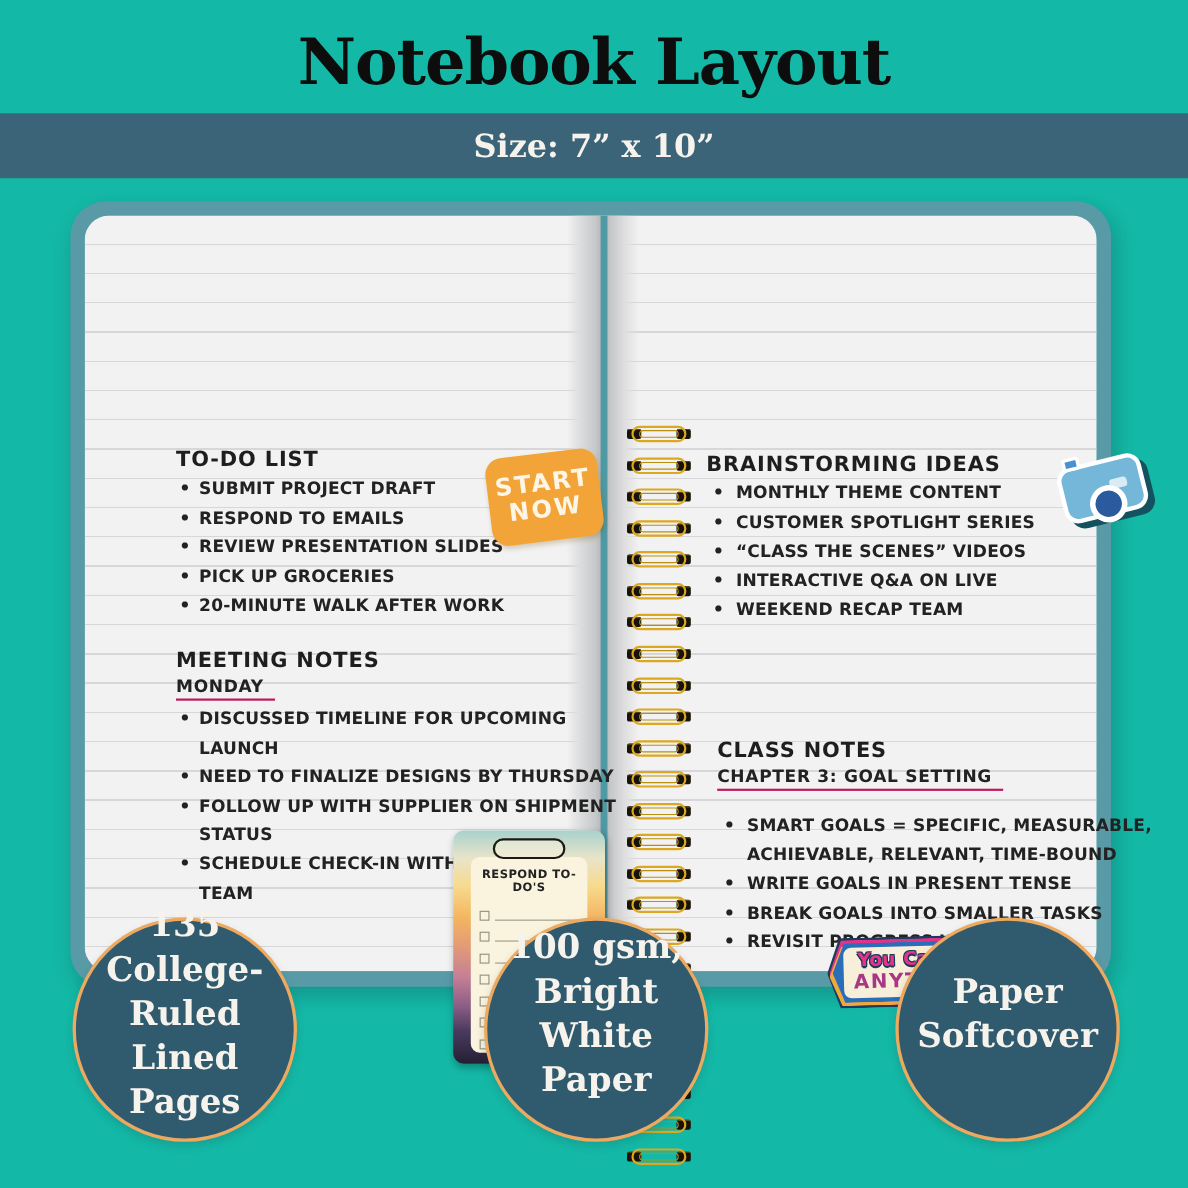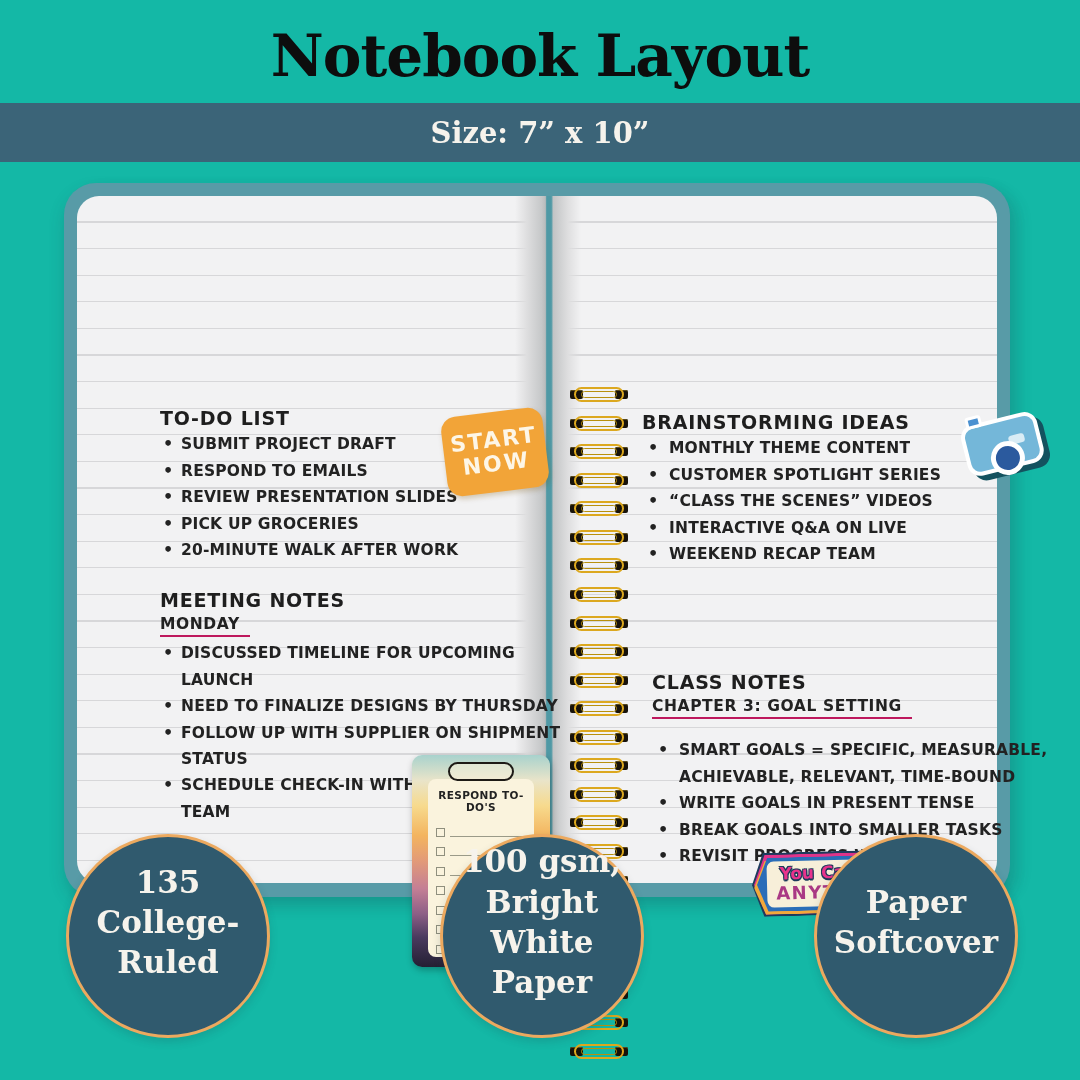--- a/index.html
+++ b/index.html
@@ -435,20 +435,21 @@
         <div class="badge-l2">ANYTHING</div>
       </div>
     </div>
   </div>
 
   <div class="features">
 
       <div class="circle">
         <div class="txt">
           <div>135 College-Ruled</div>
+          <div>Lined Pages</div>
         </div>
       </div>
 
       <div class="circle">
         <div class="txt">
           <div>100 gsm, Bright</div>
           <div>White Paper</div>
         </div>
       </div>
 

